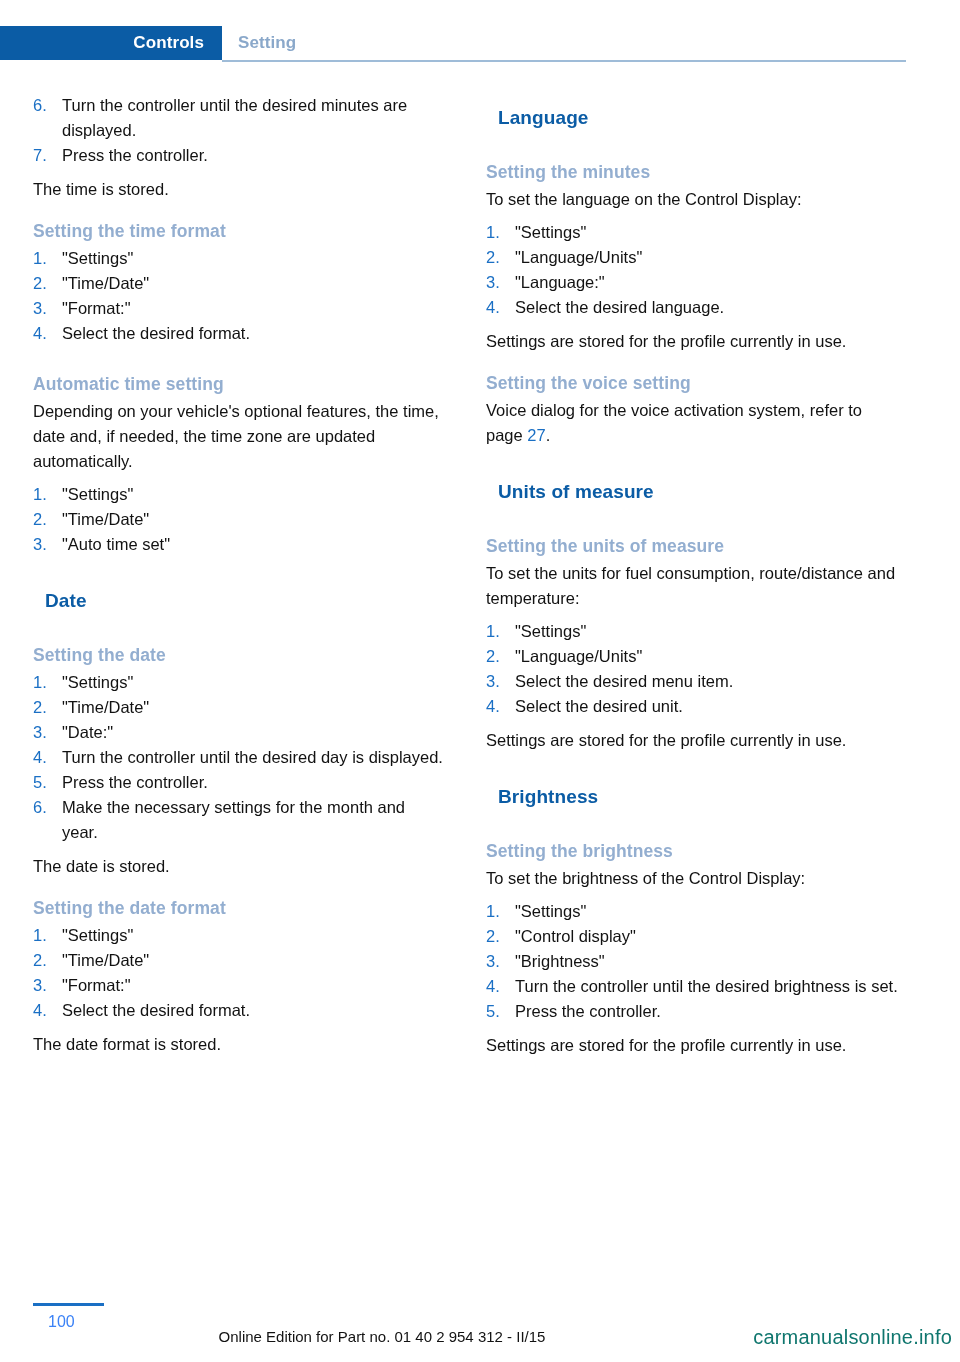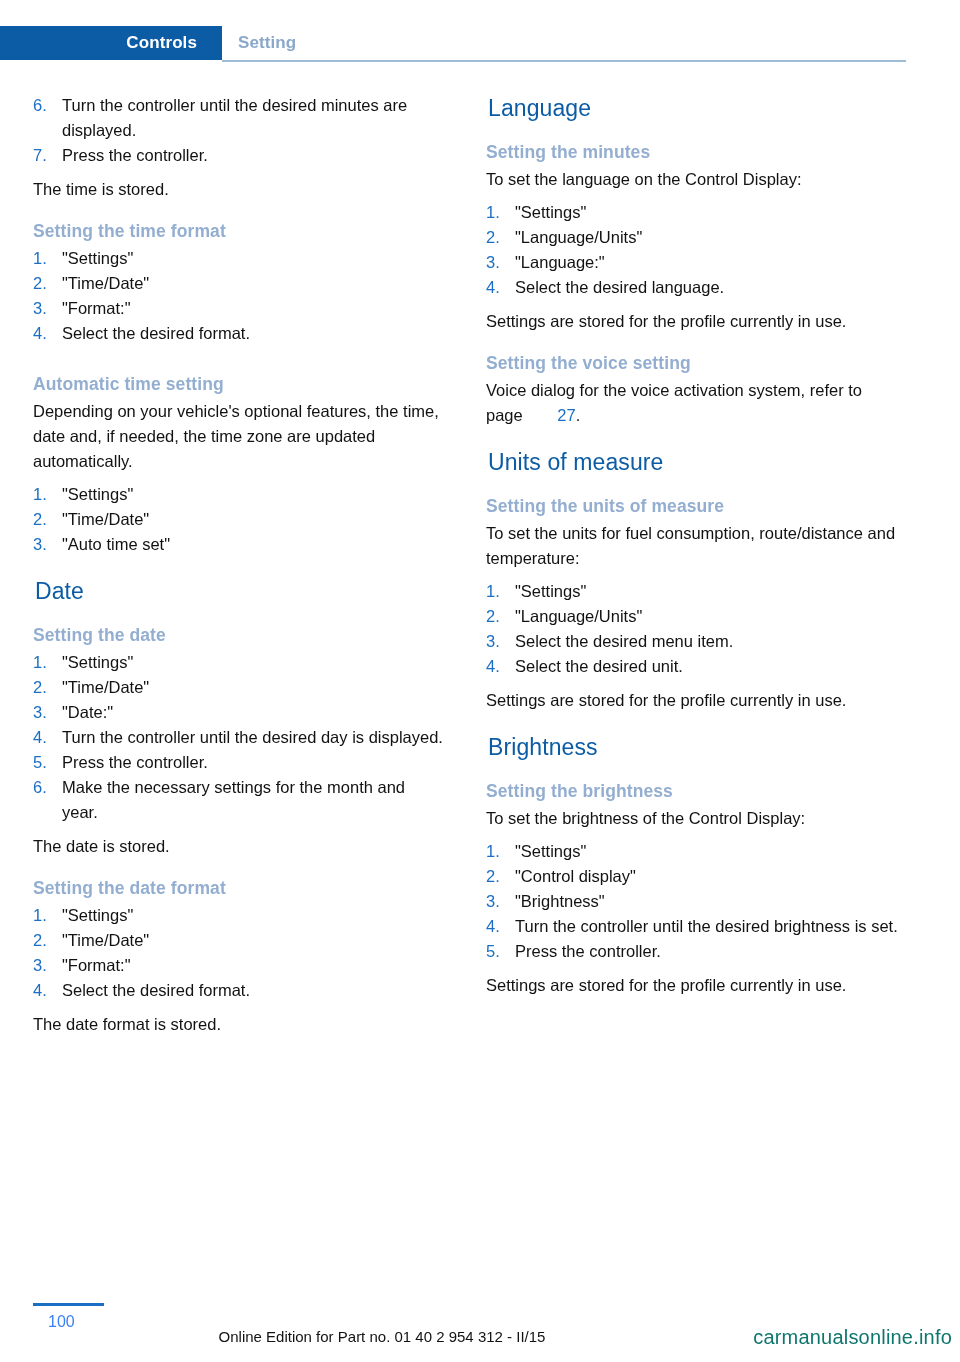--- a/index.html
+++ b/index.html
@@ -25,21 +25,21 @@
   .tab-active {
     position: absolute;
     left: 0;
     top: 0;
     width: 222px;
     height: 34px;
     background: #0b5ca5;
     display: flex;
     align-items: center;
     justify-content: flex-end;
-    padding-right: 25px;
+    padding-right: 18px;
   }
   .tab-active-label {
     color: #ffffff;
     font-size: 17px;
     font-weight: bold;
     letter-spacing: 0.1px;
   }
   .tab-inactive {
     position: absolute;
     left: 238px;
@@ -73,44 +73,43 @@
   .col {
     position: absolute;
     top: 0;
     width: 412px;
   }
   .col-left  { left: 33px; }
   .col-right { left: 486px; }
 
   
   h2.sec {
-    margin: 2px;
-    font-size: 23px;
-    font-weight: normal;
+    margin: 12px;
+    font-size: 19px;
+    font-weight: bold;
     color: #0b5ca5;
     line-height: 26px;
     letter-spacing: 0.1px;
   }
   h3.sub {
     margin: 0;
     font-size: 17.5px;
     font-weight: bold;
     color: #93aed0;
     line-height: 25px;
     letter-spacing: 0.1px;
   }
   p.para {
     margin: 0;
     font-size: 16.5px;
     line-height: 25px;
     color: #121212;
   }
   p.para .xref {
     color: #1a6fc4;
-    margin-left: 30px;
   }
   ol.steps {
     margin: 0;
     padding: 0;
     list-style: none;
   }
   ol.steps > li {
     position: relative;
     padding-left: 29px;
     font-size: 16.5px;

